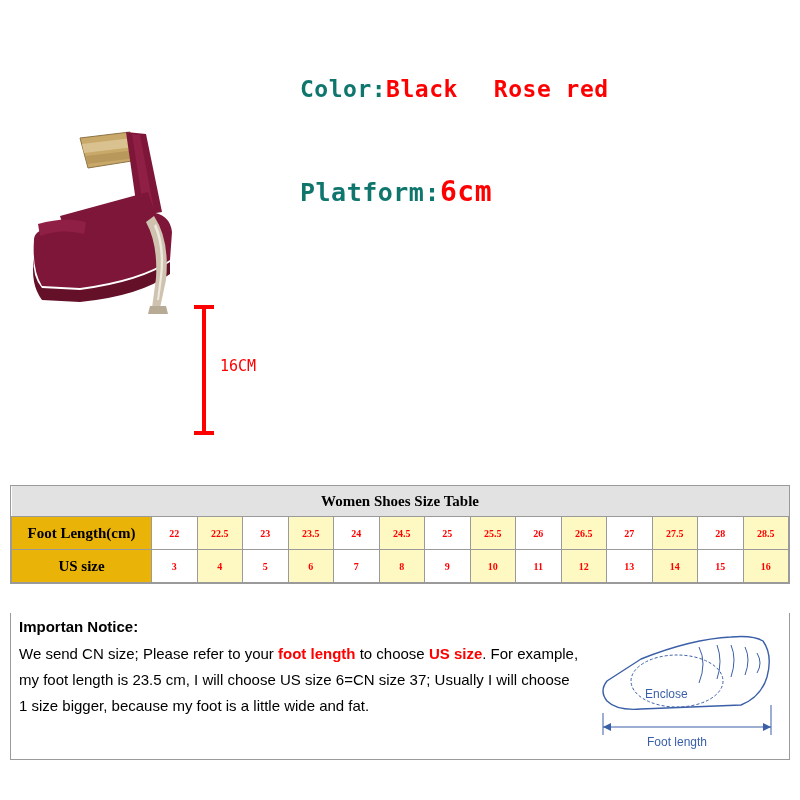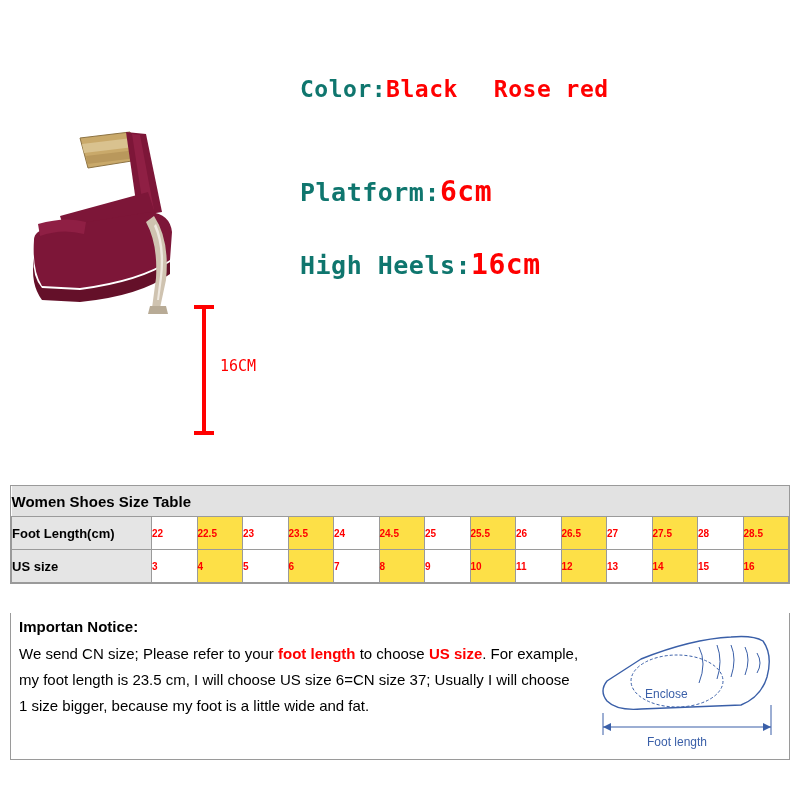--- a/index.html
+++ b/index.html
@@ -30,25 +30,25 @@
   .measure{position:absolute;left:178px;top:185px;width:60px;height:130px;}
   .measure .bar{position:absolute;left:4px;top:0;width:4px;height:130px;background:#ff0000;}
   .measure .cap{position:absolute;left:-4px;width:20px;height:4px;background:#ff0000;}
   .measure .cap.top{top:0;}
   .measure .cap.bot{top:126px;}
   .measure .label{position:absolute;left:22px;top:52px;color:#ff0000;font-size:15px;font-family:"DejaVu Sans Mono","Liberation Mono",monospace;}
 
   
   .table-box{position:absolute;left:10px;top:485px;width:780px;border:1px solid #9a9a9a;box-sizing:border-box;background:#fff;}
   table{border-collapse:collapse;width:100%;table-layout:fixed;}
-  td,th{border:1px solid #9a9a9a;font-size:13px;padding:0;height:32px;}
+  td,th{border:1px solid #9a9a9a;text-align:center;font-size:13px;padding:0;height:32px;font-family:Liberation Serif, serif;}
   .title-row td{background:#e2e2e2;font-weight:bold;font-size:15px;height:30px;color:#000;border-top:none;border-left:none;border-right:none;}
-  .hdr{font-weight:bold;font-size:13px;background:#e5e5e5;}
+  .hdr{font-weight:bold;font-size:15px;background:#eab308;}
   .red-cell{color:#ff0000;font-weight:bold;font-size:10px;}
-  .grey{background:#fde047;}
+  .grey{background:#fef9c3;}
   .plain{color:#000;font-size:13px;}
   col.first{width:140px;}
 
   
   .notice{position:absolute;left:10px;top:613px;width:780px;height:147px;border:1px solid #9a9a9a;border-top:none;box-sizing:border-box;background:#fff;overflow:hidden;}
   .notice-title{position:absolute;left:8px;top:5px;font-size:15px;font-weight:bold;color:#000;}
   .notice-body{position:absolute;left:8px;top:28px;width:600px;font-size:15px;line-height:26px;color:#000;}
   .notice-body .red{color:#ff0000;font-weight:bold;}
 
   .foot-diagram{position:absolute;right:8px;top:22px;width:200px;height:118px;}
@@ -62,23 +62,20 @@
 <div class="canvas">
 
   <div class="spec" id="color-line">
     <span class="black">Color:</span><span class="red">Black</span><span class="red second">Rose red</span>
   </div>
 
   <div class="spec" id="platform-line">
     <span class="black">Platform:</span><span class="red">6cm</span>
   </div>
 
-  <div class="spec" id="heels-line">
-    <span class="black">High Heels:</span><span class="red">16cm</span>
-  </div>
 
   <div class="shoe-wrap">
     <svg class="shoe-svg" width="260" height="210" viewBox="0 0 260 210">
 
       <path d="M60 18 L110 12 L118 40 L68 48 Z" fill="#c9a96a" stroke="#8d7343" stroke-width="1"></path>
       <path d="M62 24 L112 18 L114 27 L64 33 Z" fill="#d9c28f"></path>
       <path d="M66 36 L116 30 L117 38 L67 44 Z" fill="#b9985c"></path>
 
       <path d="M106 12 L126 14 L142 92 L118 96 Z" fill="#7d1638"></path>
       <path d="M112 14 L120 15 L134 90 L124 92 Z" fill="#8f1f44"></path>

